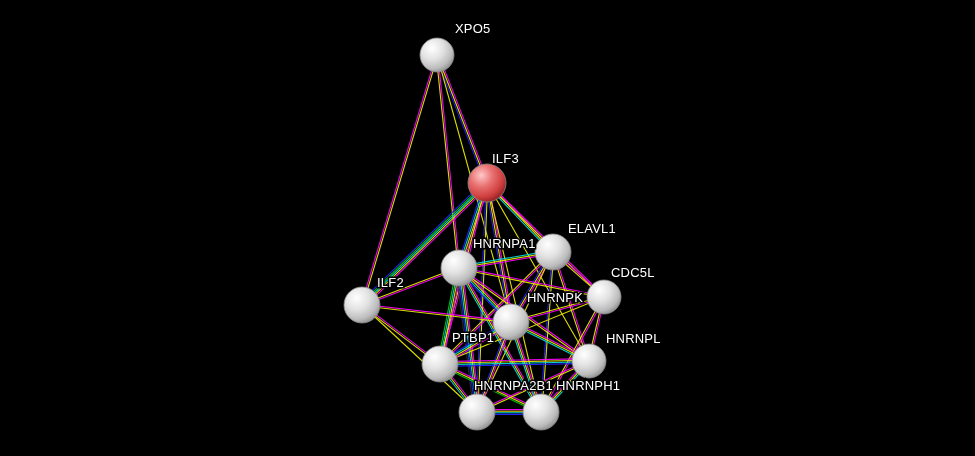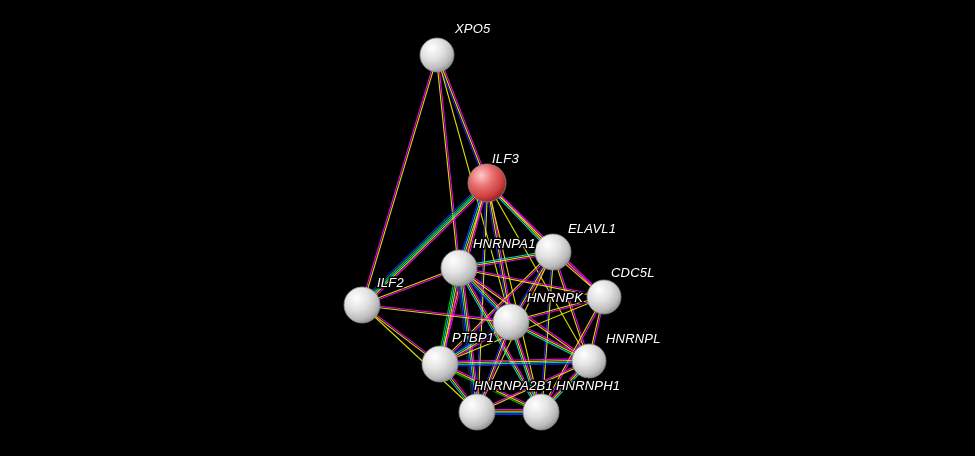--- a/index.html
+++ b/index.html
@@ -9,21 +9,20 @@
     width: 975px;
     height: 456px;
     overflow: hidden;
     font-family: "Liberation Sans", sans-serif;
   }
   .stage {
     position: relative;
     width: 975px;
     height: 420px;
     background: #000;
-    font-style: italic;
   }
   svg { display: block; }
   .edge-line { fill: none; stroke-linecap: round; opacity: 0.95; }
   .node-circle { stroke: #8a8a8a; stroke-width: 0.8; cursor: pointer; }
   .node-label {
     font-family: "Liberation Sans", sans-serif;
     font-size: 13px;
     fill: #ffffff;
     stroke: #000000;
     stroke-width: 3px;

